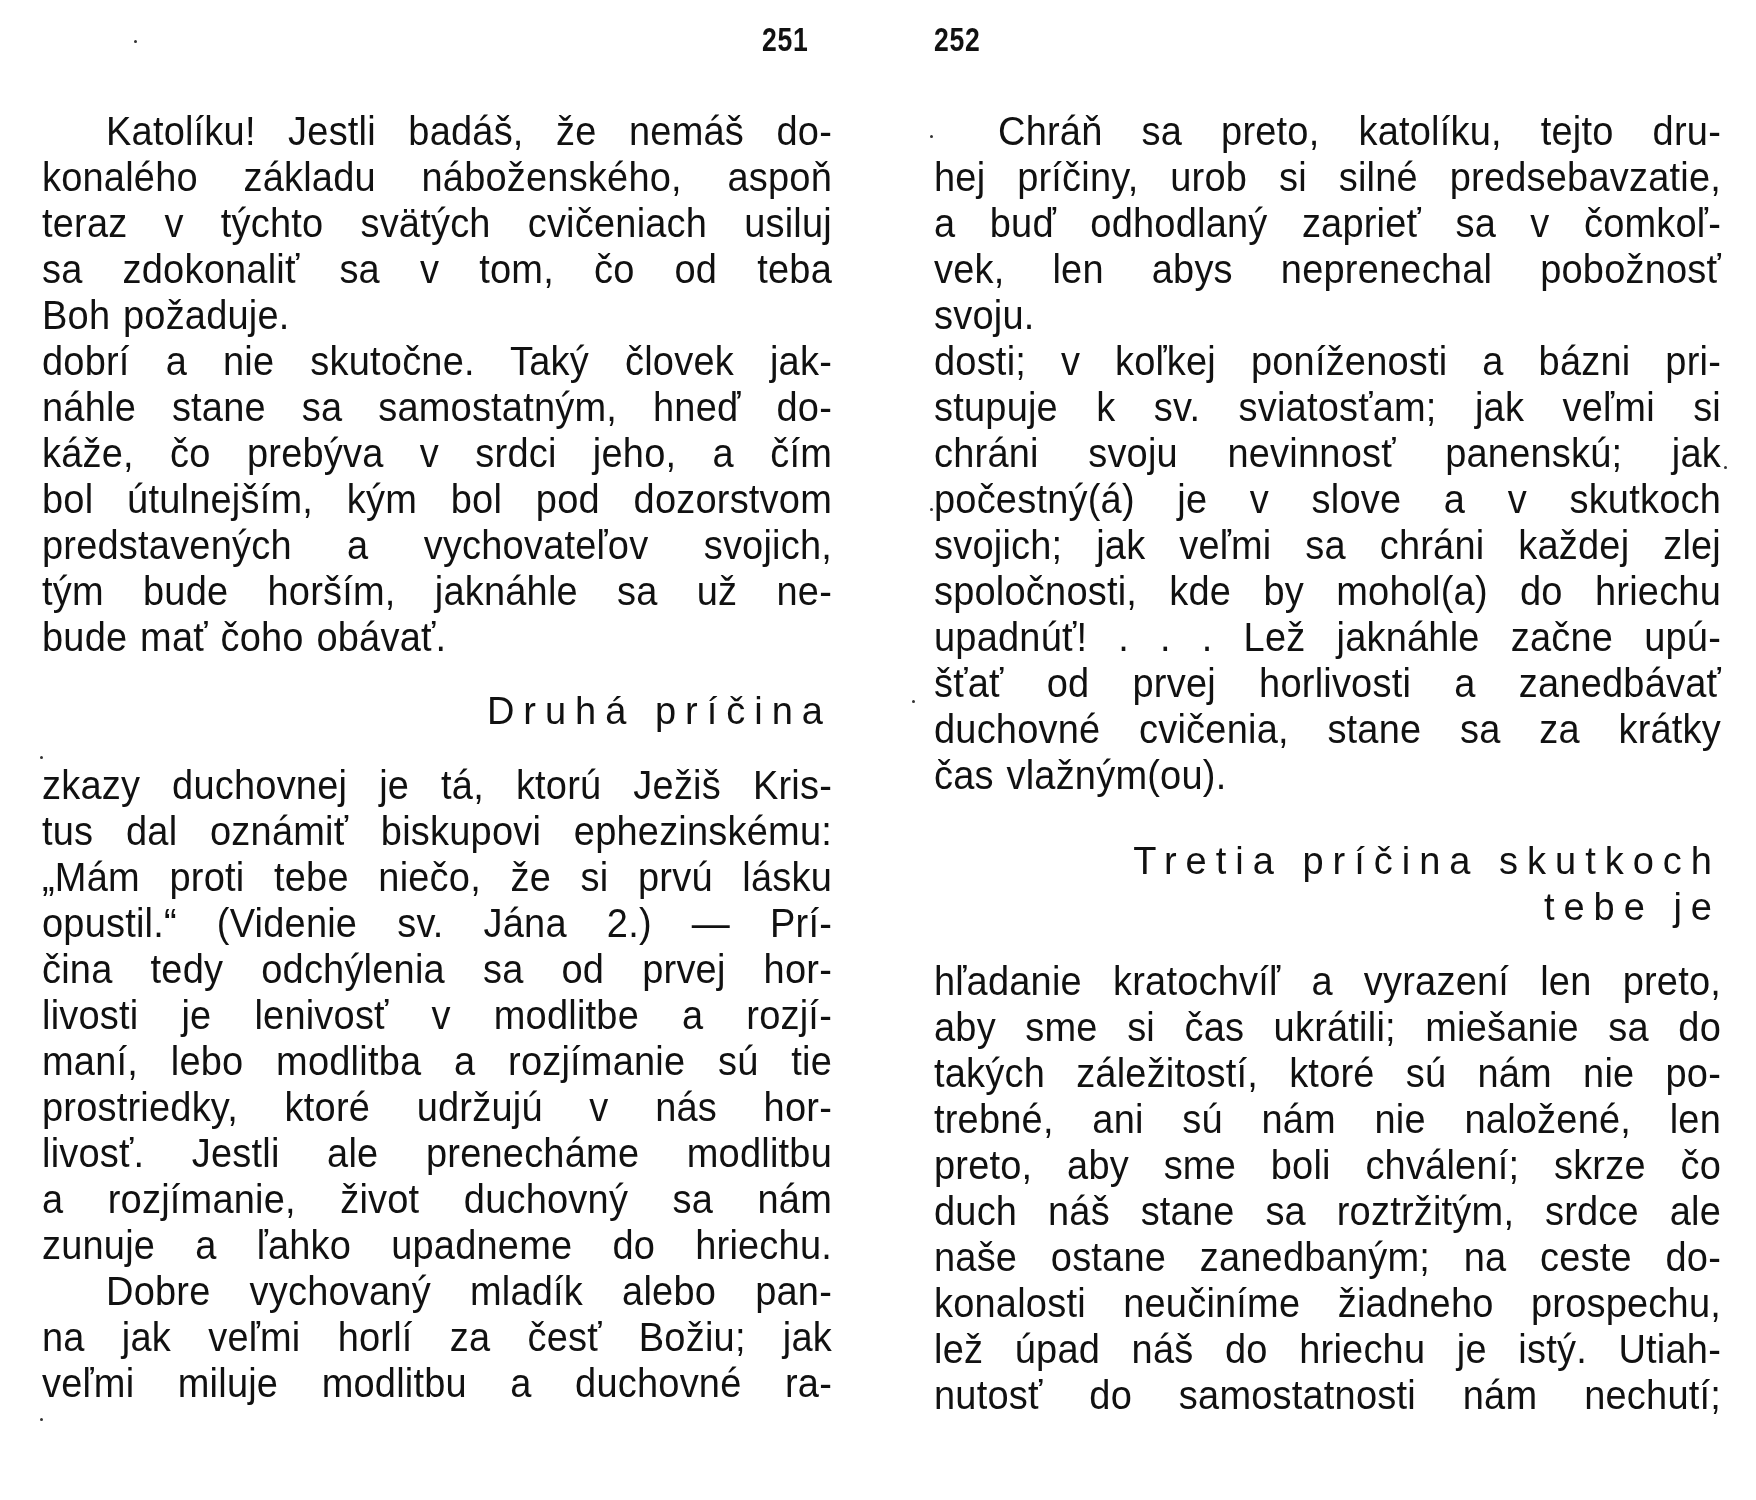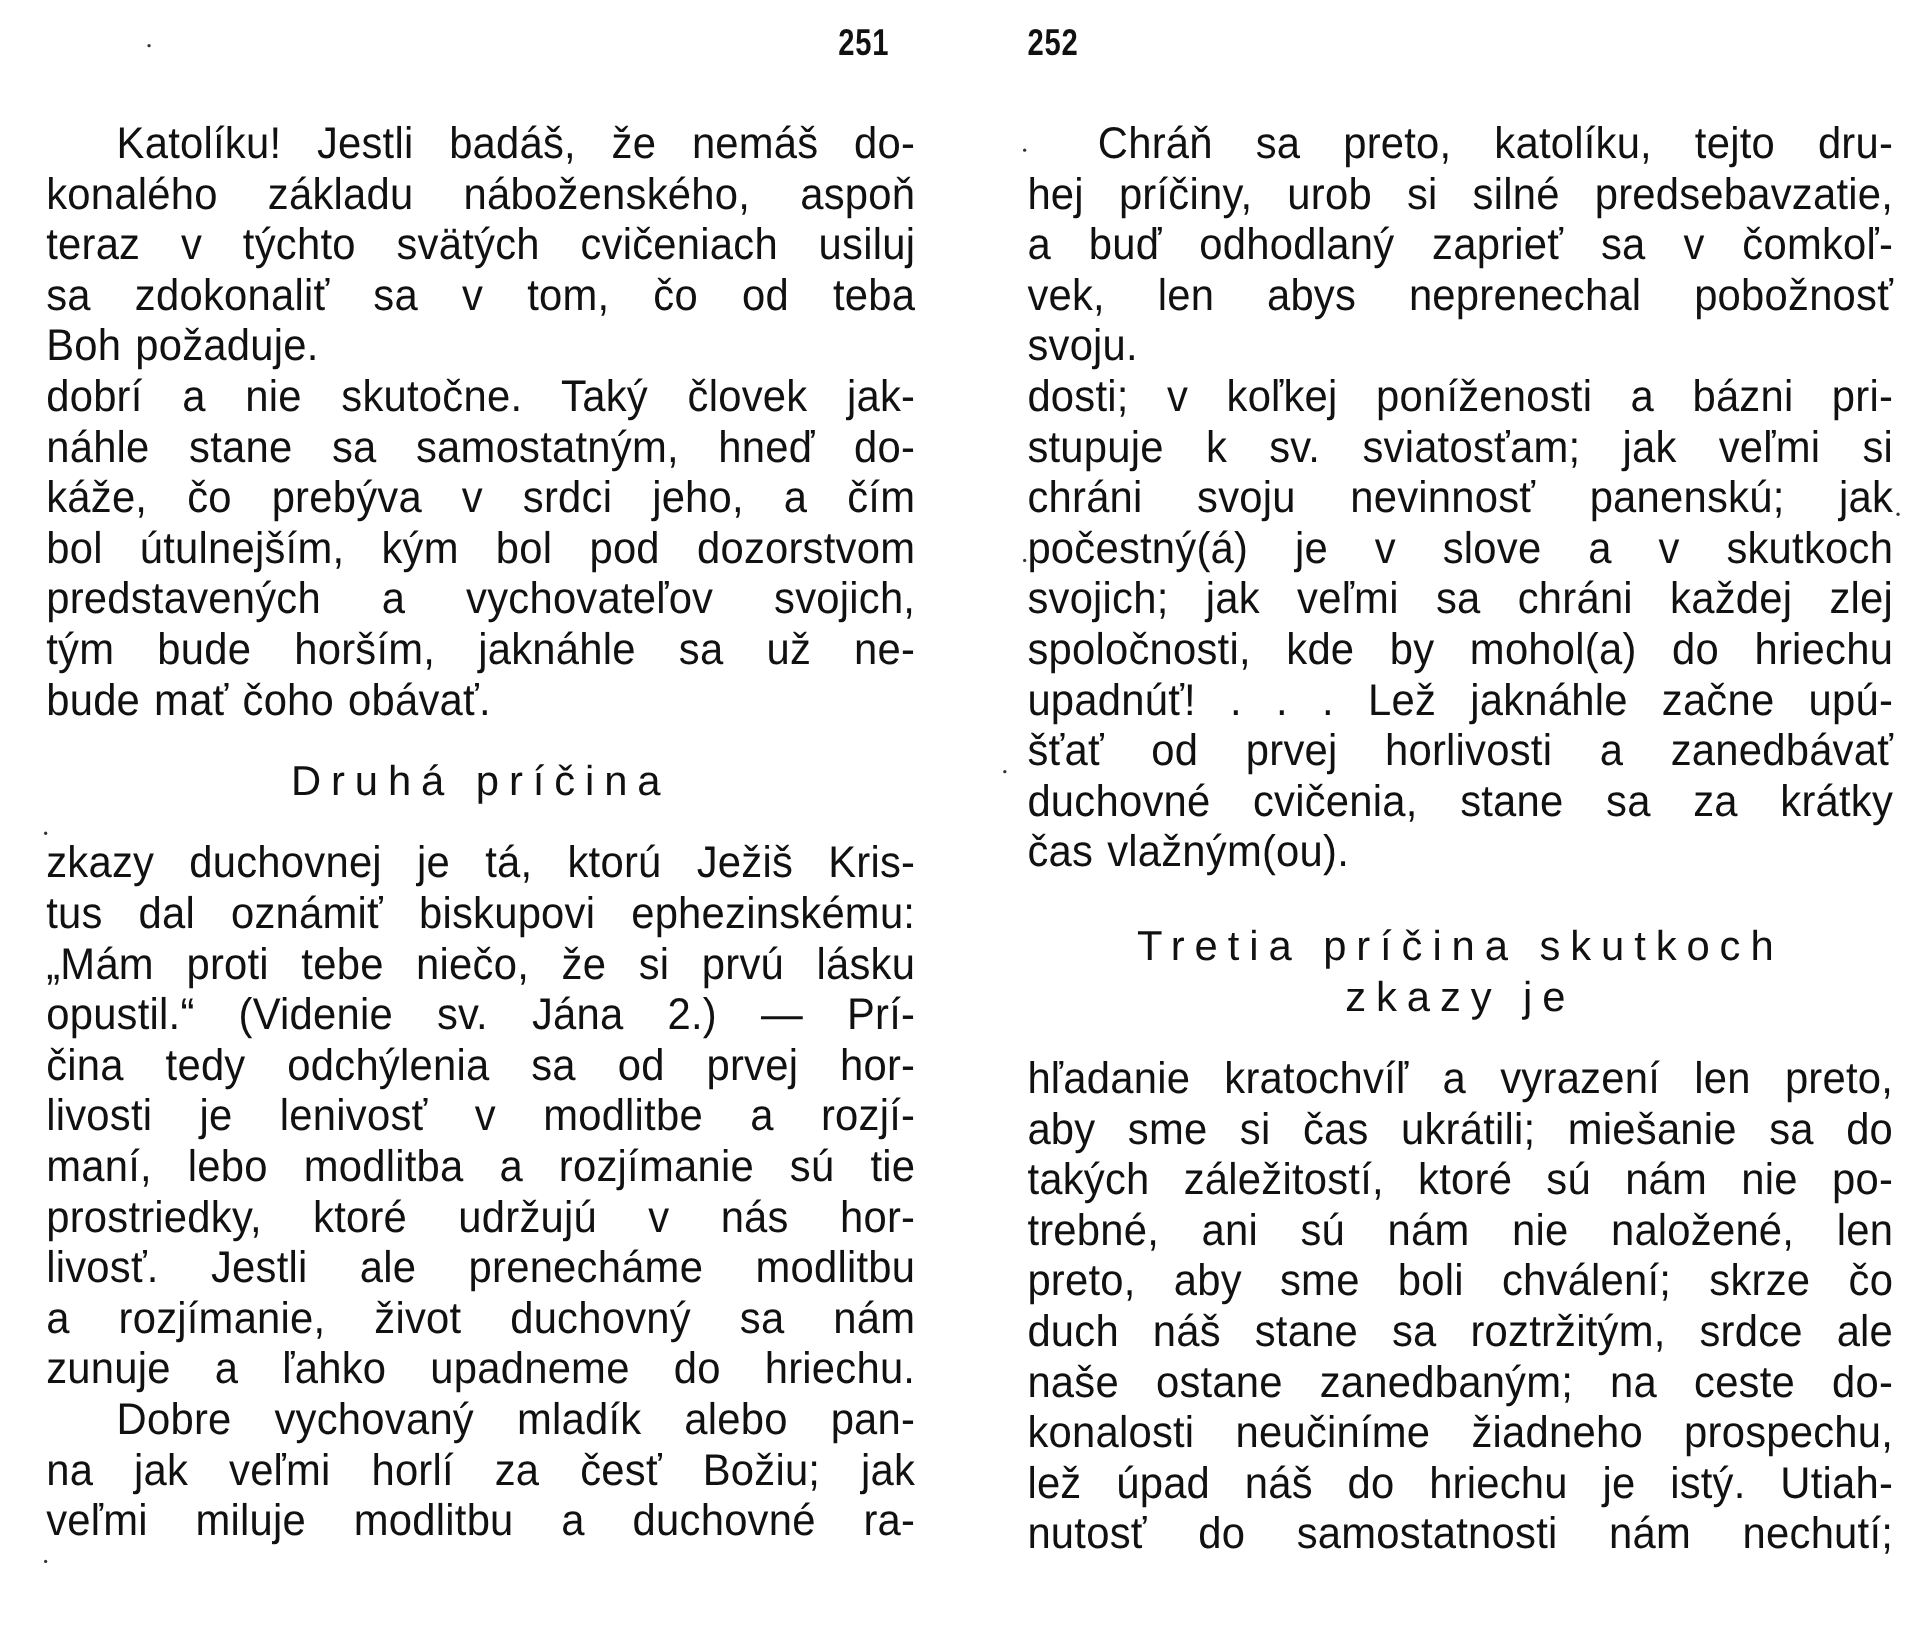--- a/index.html
+++ b/index.html
@@ -58,21 +58,21 @@
       text-align-last: justify;
     }
     .line.last { text-align-last: left; }
     .line.last span.inner { text-align-last: left; }
     .line.indent span.inner { padding-left: 64px; }
 
     .heading {
       height: 46px;
       line-height: 46px;
       font-size: 38px;
-      text-align: center;
+      text-align: right;
       letter-spacing: 9px;
       white-space: nowrap;
     }
     .gap-sm { height: 28px; }
     .gap-md { height: 40px; }
 
     .speck {
       position: absolute;
       width: 3px; height: 3px;
       background: #333;
@@ -233,21 +233,21 @@
         </div>
       <div class="line">
           <span class="inner" style="display: block; white-space: nowrap;">duchovné cvičenia, stane sa za krátky</span>
         </div>
       <div class="line last">
           <span class="inner" style="display: block; white-space: nowrap;">čas vlažným(ou).</span>
         </div>
     </div>
     <div class="gap-md"></div>
     <div class="heading">Tretia príčina skutkoch</div>
-    <div class="heading">zkazy je</div>
+    <div class="heading">tebe je</div>
     <div class="gap-sm"></div>
 
     <div>
       <div class="line">
           <span class="inner" style="display: block; white-space: nowrap;">hľadanie kratochvíľ a vyrazení len preto,</span>
         </div>
       <div class="line">
           <span class="inner" style="display: block; white-space: nowrap;">aby sme si čas ukrátili; miešanie sa do</span>
         </div>
       <div class="line">

